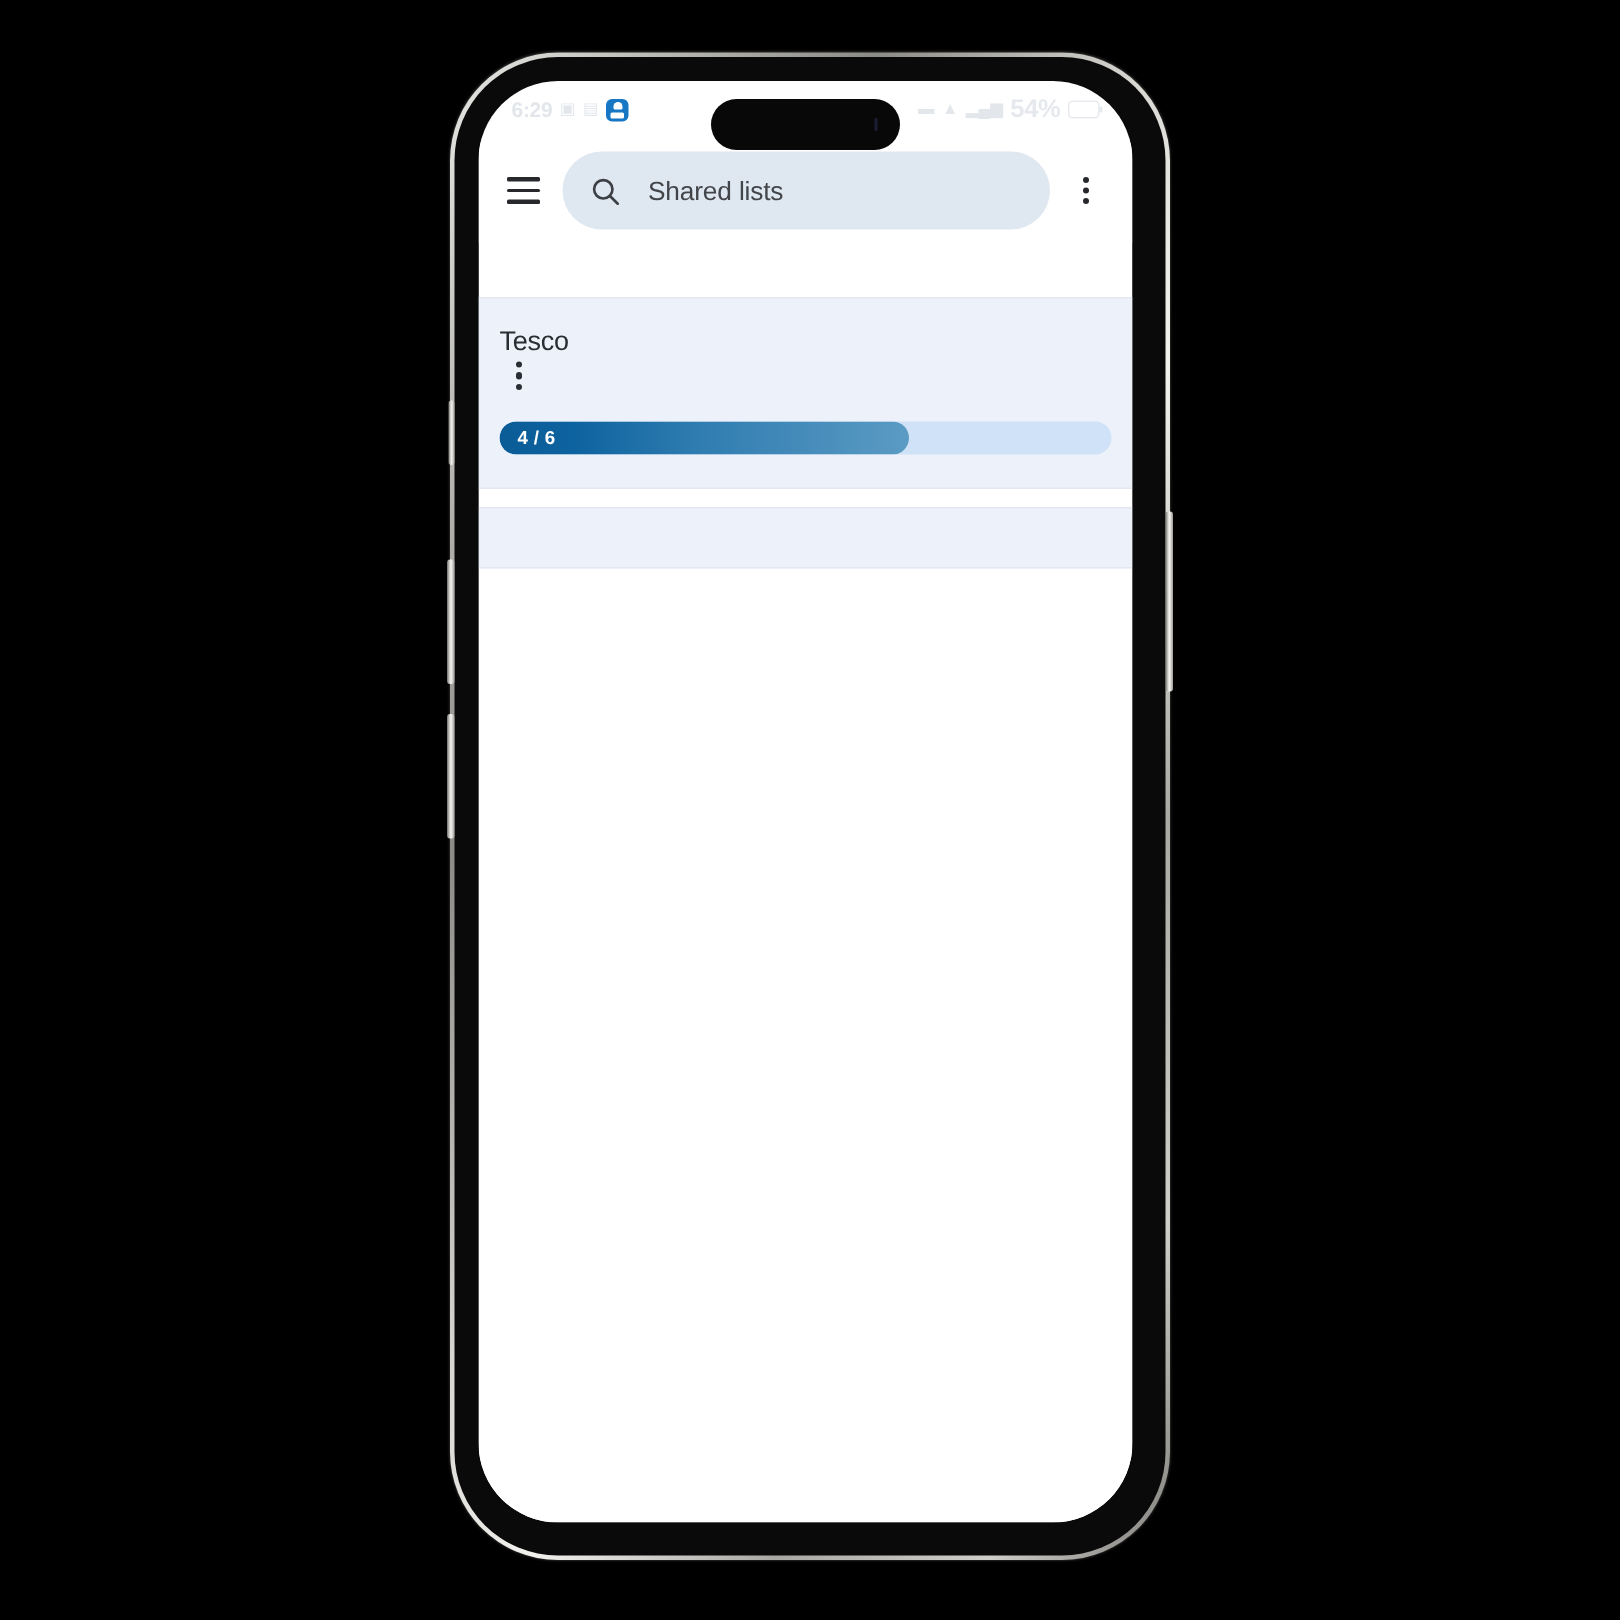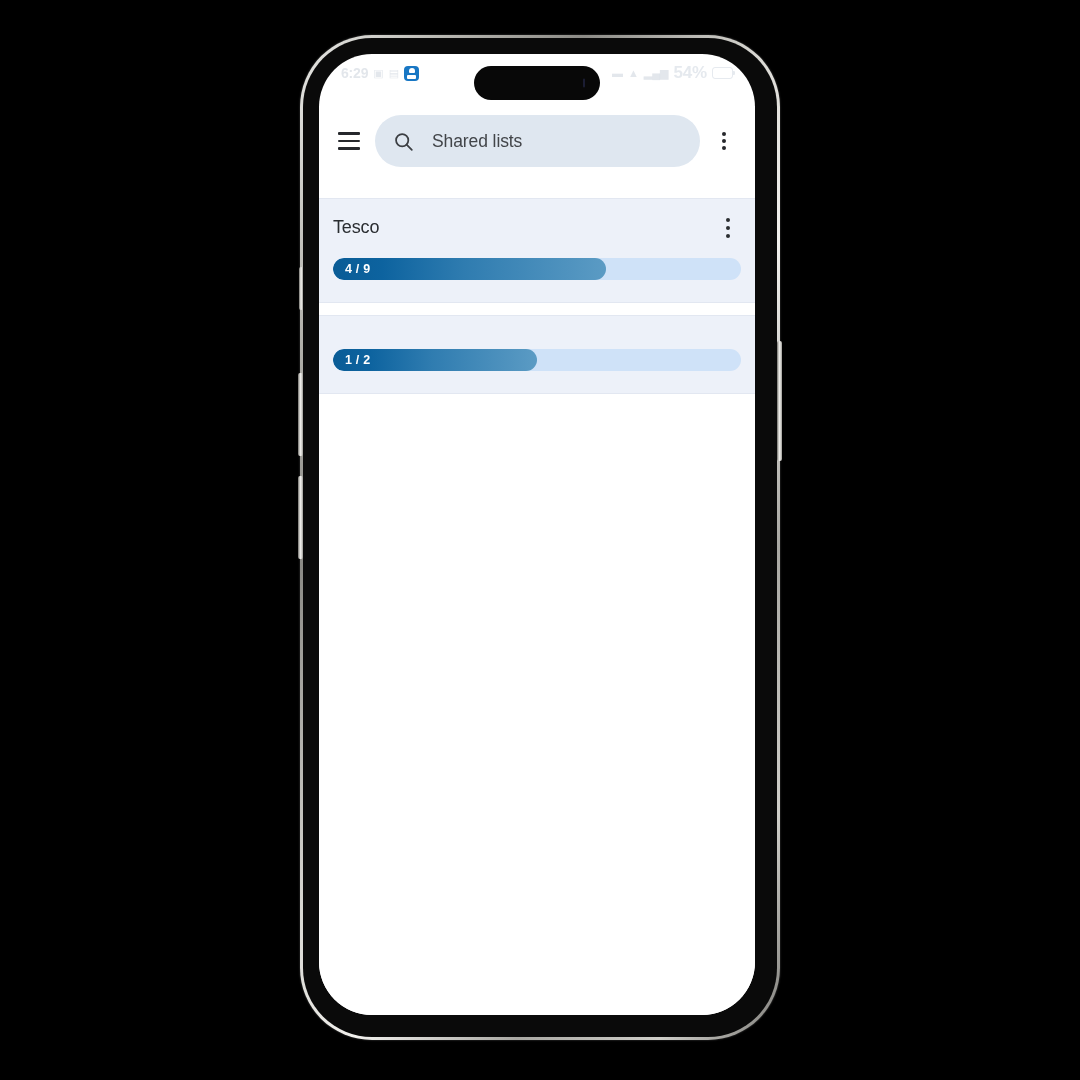--- a/index.html
+++ b/index.html
@@ -155,21 +155,21 @@
     right: 15px; top: 50%;
     transform: translateY(-50%);
     width: 2px; height: 9px;
     background: #1b1d33;
     border-radius: 1px;
   }
 
   
   #app-bar {
     position: absolute;
-    left: 0; top: 52px;
+    left: 0; top: 38px;
     width: 436px;
     height: 70px;
     display: flex;
     align-items: center;
     padding: 0 13px 0 10px;
     box-sizing: border-box;
     background: #ffffff;
     z-index: 3;
   }
   #menu-button {
@@ -248,20 +248,21 @@
     border-right: none;
     padding: 17px 14px 22px 14px;
     box-sizing: border-box;
     margin-bottom: 12px;
     cursor: pointer;
   }
   .card-top {
     display: flex;
     align-items: flex-start;
     justify-content: space-between;
+    flex-direction: column;
   }
   .card-title {
     font-size: 18px;
     color: #2a2d31;
     letter-spacing: -0.15px;
     line-height: 1.2;
     padding-top: 1px;
   }
   .card-menu {
     width: 26px;
@@ -370,30 +371,25 @@
           <div class="card-top">
             <div class="card-title">Tesco</div>
             <div class="card-menu">
               <i></i>
               <i></i>
               <i></i>
             </div>
           </div>
           <div class="progress-track">
             <div class="progress-fill" style="width: 67%;">
-              <span class="progress-label">4 / 9</span>
+              <span class="progress-label">4 / 6</span>
             </div>
           </div>
         </div>
 
         <div class="list-card">
-          <div class="progress-track">
-            <div class="progress-fill" style="width: 50%;">
-              <span class="progress-label">1 / 2</span>
-            </div>
-          </div>
         </div>
 
       </div>
 
     </div>
   </div>
 </div>
 
 </body></html>

